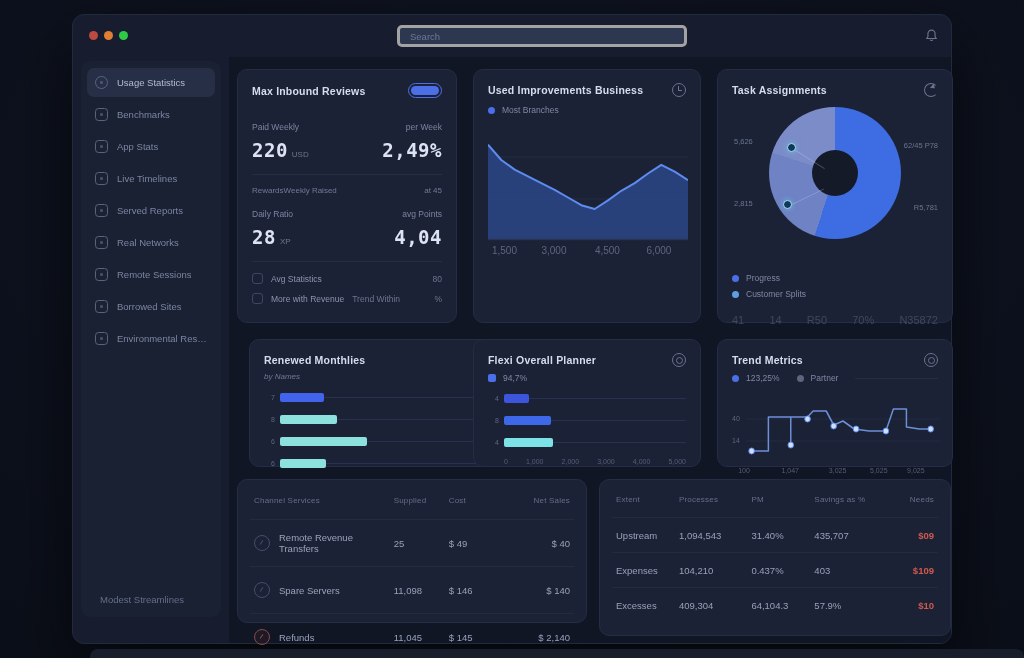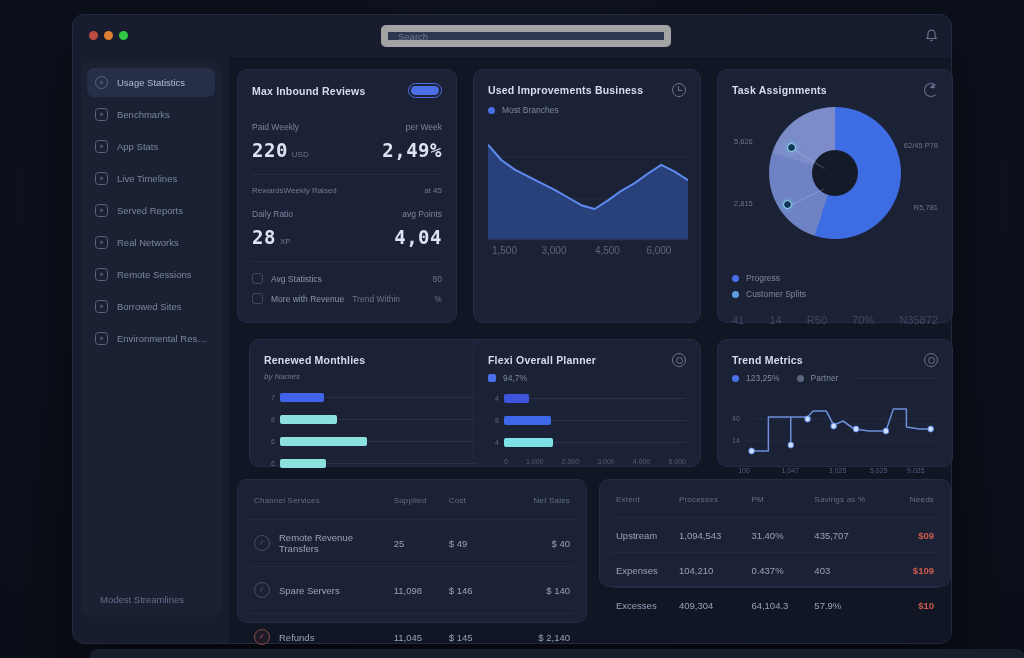--- a/index.html
+++ b/index.html
@@ -12,22 +12,22 @@
   .dock-strip{ position:absolute; left:90px; right:0; bottom:0; height:9px; background:#181e2c; border-radius:8px 8px 0 0; }
 
   
   .window{ position:absolute; left:72px; top:14px; width:880px; height:630px;
     background:#171d2e; border:1px solid #222a3e; border-radius:12px;
     box-shadow:0 24px 70px rgba(0,0,0,.6); }
   .titlebar{ position:relative; height:42px; }
   .lights{ position:absolute; left:16px; top:16px; display:flex; gap:6px; }
   .light{ width:9px; height:9px; border-radius:50%; }
   .light.red{ background:#bb4a40; } .light.orange{ background:#e07f33; } .light.green{ background:#2fc948; }
-  .search{ position:absolute; left:308px; top:10px; width:290px; height:22px;
-    background:#2e3750; border:7px solid #a3a3a3; border-radius:5px; color:#aeb6cd;
+  .search{ position:absolute; left:324px; top:10px; width:290px; height:22px;
+    background:#2e3750; border:3px solid #a3a3a3; border-radius:5px; color:#aeb6cd;
     font:9.5px "Liberation Sans", sans-serif; padding:0 10px; outline:none; }
   .search::placeholder{ color:#6e7894; }
   .bell{ position:absolute; right:12px; top:13px; width:15px; height:15px; cursor:pointer; }
 
   
   .sidebar{ position:absolute; left:8px; top:46px; width:140px; height:556px;
     background:#1a2133; border-radius:10px; padding:7px 6px; }
   .side-item{ display:flex; align-items:center; gap:9px; height:29px; padding:0 8px;
     border-radius:7px; color:#7b85a3; font-size:9.5px; margin-bottom:3px; cursor:pointer; }
   .side-item.active{ background:#272f47; color:#b4bcd4; }
@@ -447,21 +447,21 @@
               <span class="t-icon red"></span>
               <span>Refunds</span>
             </span>
             <span class="td">11,045</span>
             <span class="td">$ 145</span>
             <span class="td r">$ 2,140</span>
           </div>
         </div>
     </section>
 
-    <section class="card t2" style="left:370px; top:422px; width:352px; height:108px; padding:2px 12px;">
+    <section class="card t2" style="left:370px; top:422px; width:352px; height:157px; padding:2px 12px;">
       <div class="tbl" id="table2">
           <div class="tr head">
             <span class="th">Extent</span>
             <span class="th">Processes</span>
             <span class="th">PM</span>
             <span class="th">Savings as %</span>
             <span class="th r">Needs</span>
           </div>
           <div class="tr">
             <span class="td">Upstream</span>

